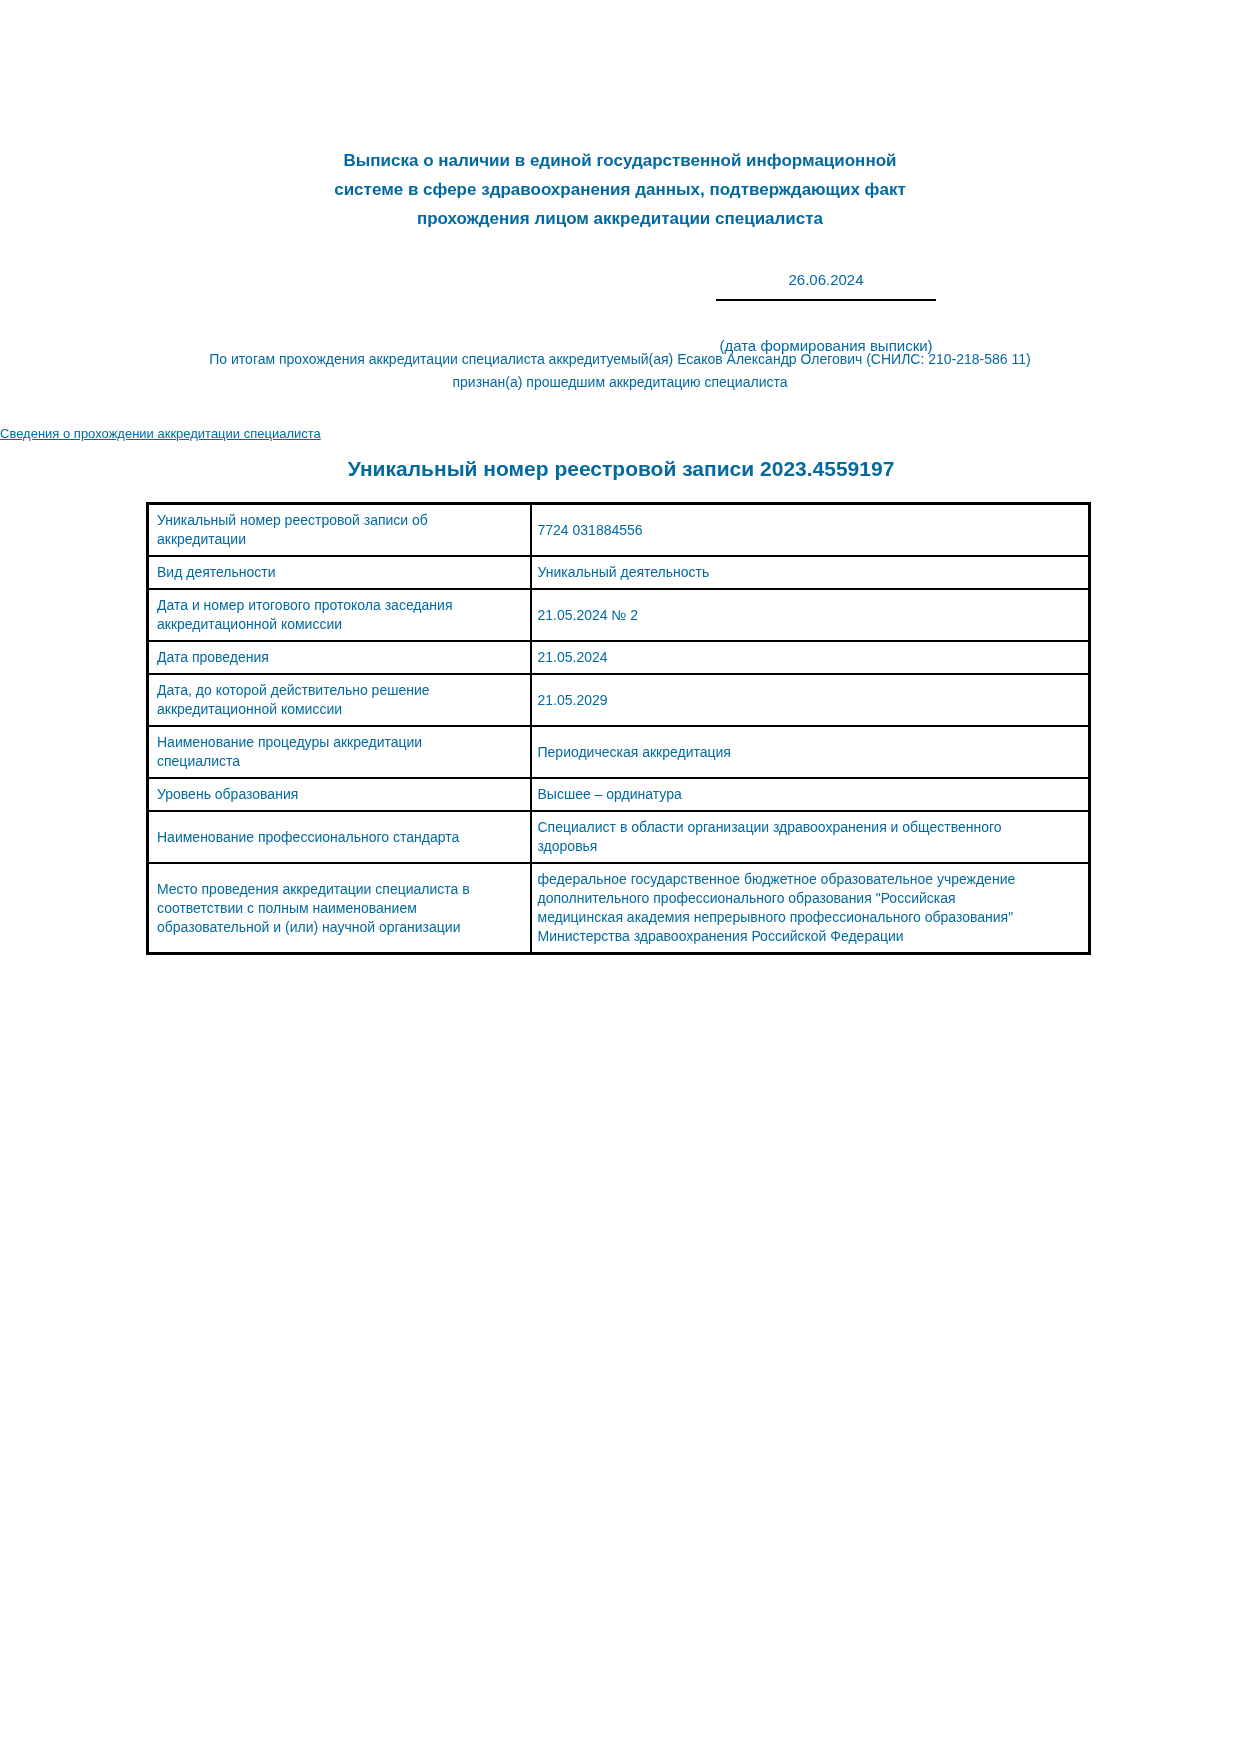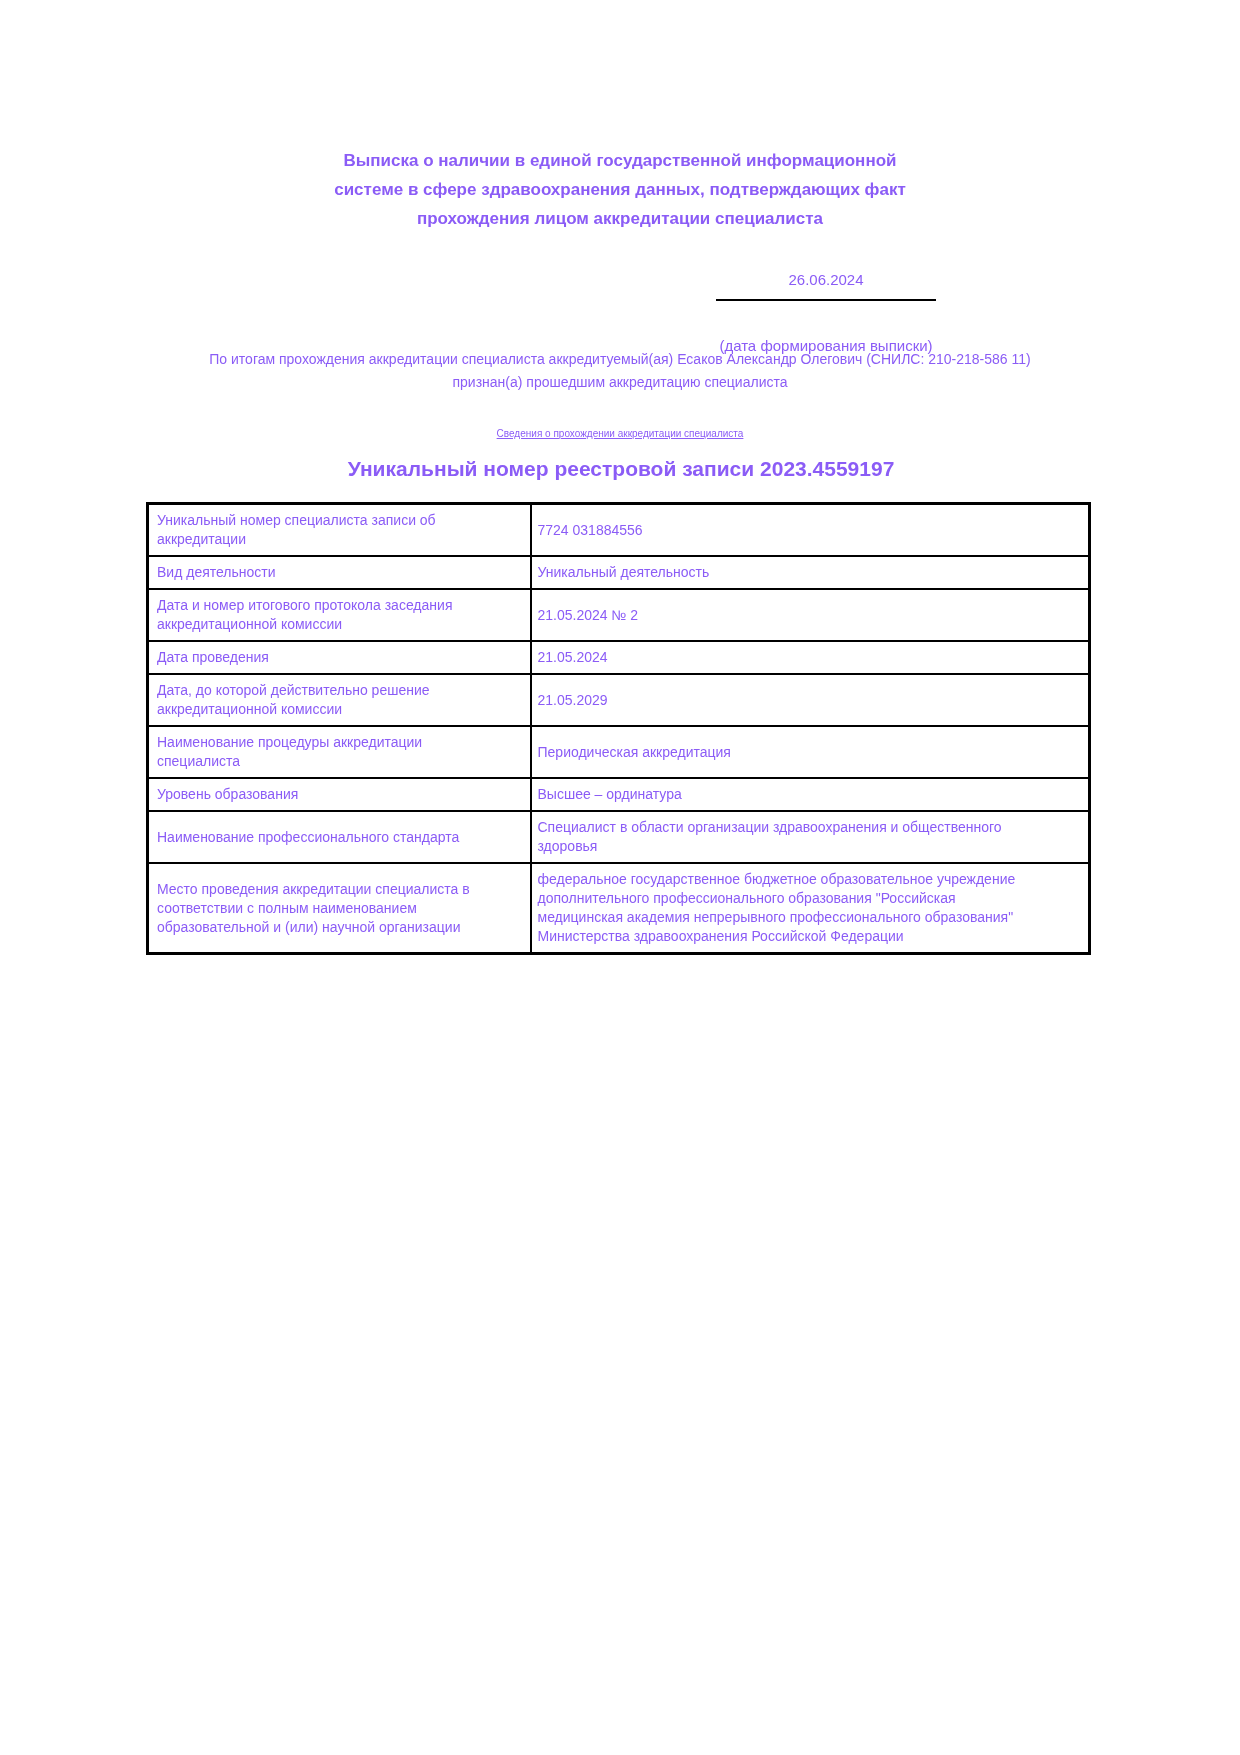--- a/index.html
+++ b/index.html
@@ -1,21 +1,21 @@
 <!DOCTYPE html>
 <html><head>
 <meta charset="utf-8">
 <style>
   html, body { margin: 0; padding: 0; background: #ffffff; }
   .page {
     position: relative;
     width: 1240px;
     height: 1755px;
     background: #ffffff;
-    color: #8b5cf6;
+    color: #0369a1;
     font-family: "Liberation Sans", "DejaVu Sans", sans-serif;
     overflow: hidden;
   }
   .doc-title {
     position: absolute;
     top: 146px;
     left: 0;
     width: 100%;
     text-align: center;
     font-size: 17px;
@@ -50,22 +50,21 @@
     text-align: center;
     font-size: 14px;
     line-height: 23px;
     white-space: pre-line;
   }
   .section-heading {
     position: absolute;
     top: 424px;
     left: 0;
     width: 100%;
-    text-align: center;
-    font-size: 10px;
+    font-size: 13px;
     line-height: 20px;
     text-decoration: underline;
   }
   .registry-heading {
     position: absolute;
     top: 457px;
     left: 1px;
     width: 100%;
     text-align: center;
     font-size: 21px;
@@ -114,21 +113,21 @@
 
   <div class="registry-heading">Уникальный номер реестровой записи 2023.4559197</div>
 
   <table class="acc-table">
     <colgroup>
         <col class="c1">
         <col class="c2">
       </colgroup>
     <tbody>
       <tr>
-        <td class="cell-label">Уникальный номер специалиста записи об
+        <td class="cell-label">Уникальный номер реестровой записи об
 аккредитации</td>
         <td class="cell-value">7724 031884556</td>
       </tr>
       <tr>
         <td class="cell-label">Вид деятельности</td>
         <td class="cell-value">Уникальный деятельность</td>
       </tr>
       <tr>
         <td class="cell-label">Дата и номер итогового протокола заседания
 аккредитационной комиссии</td>

